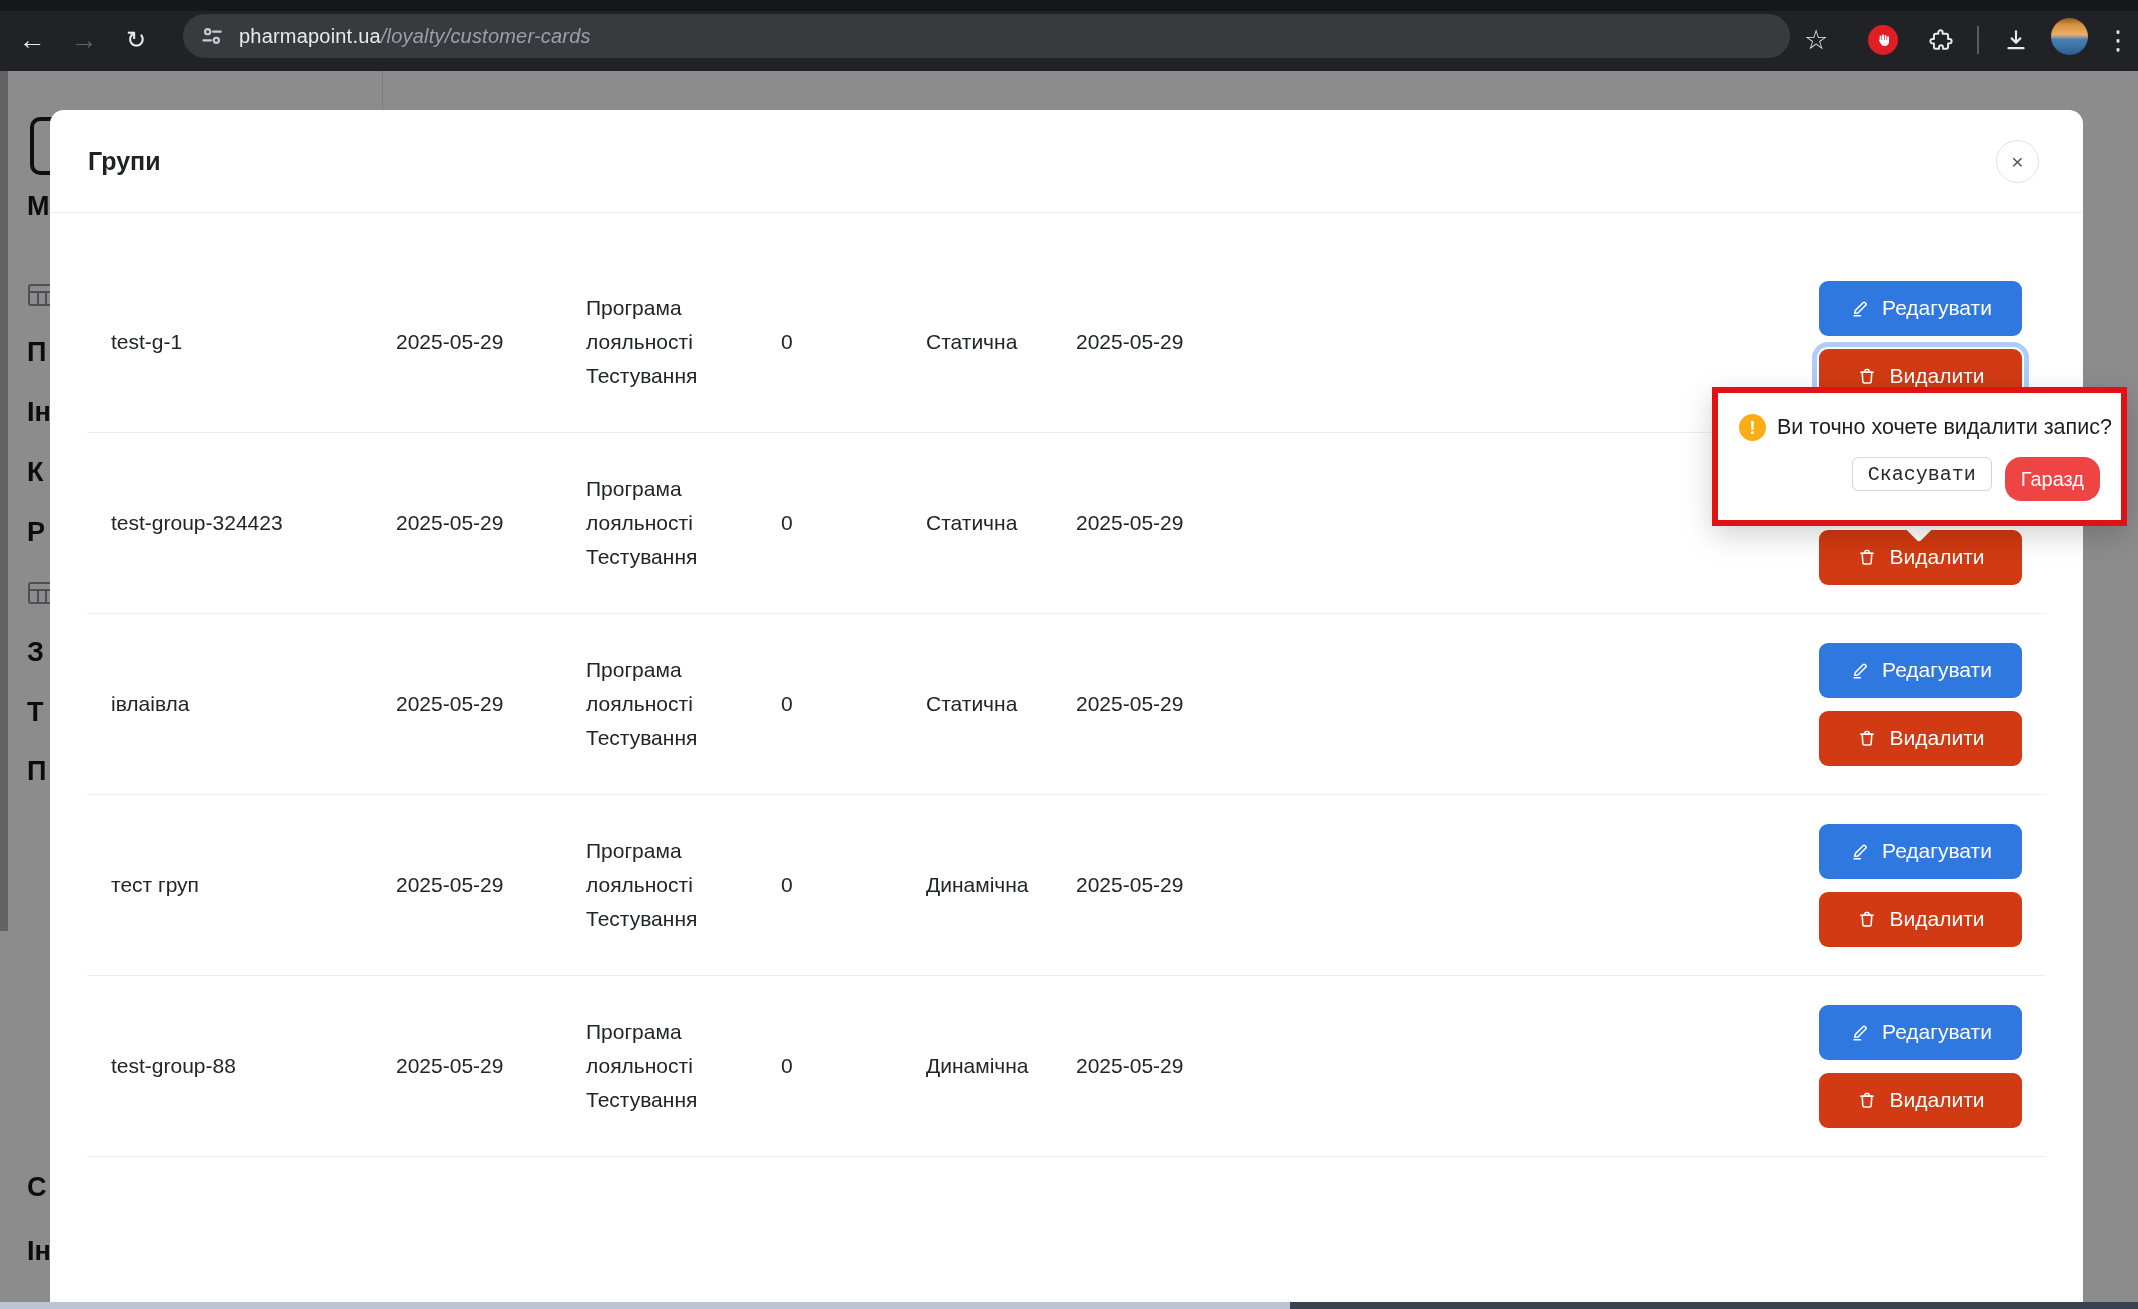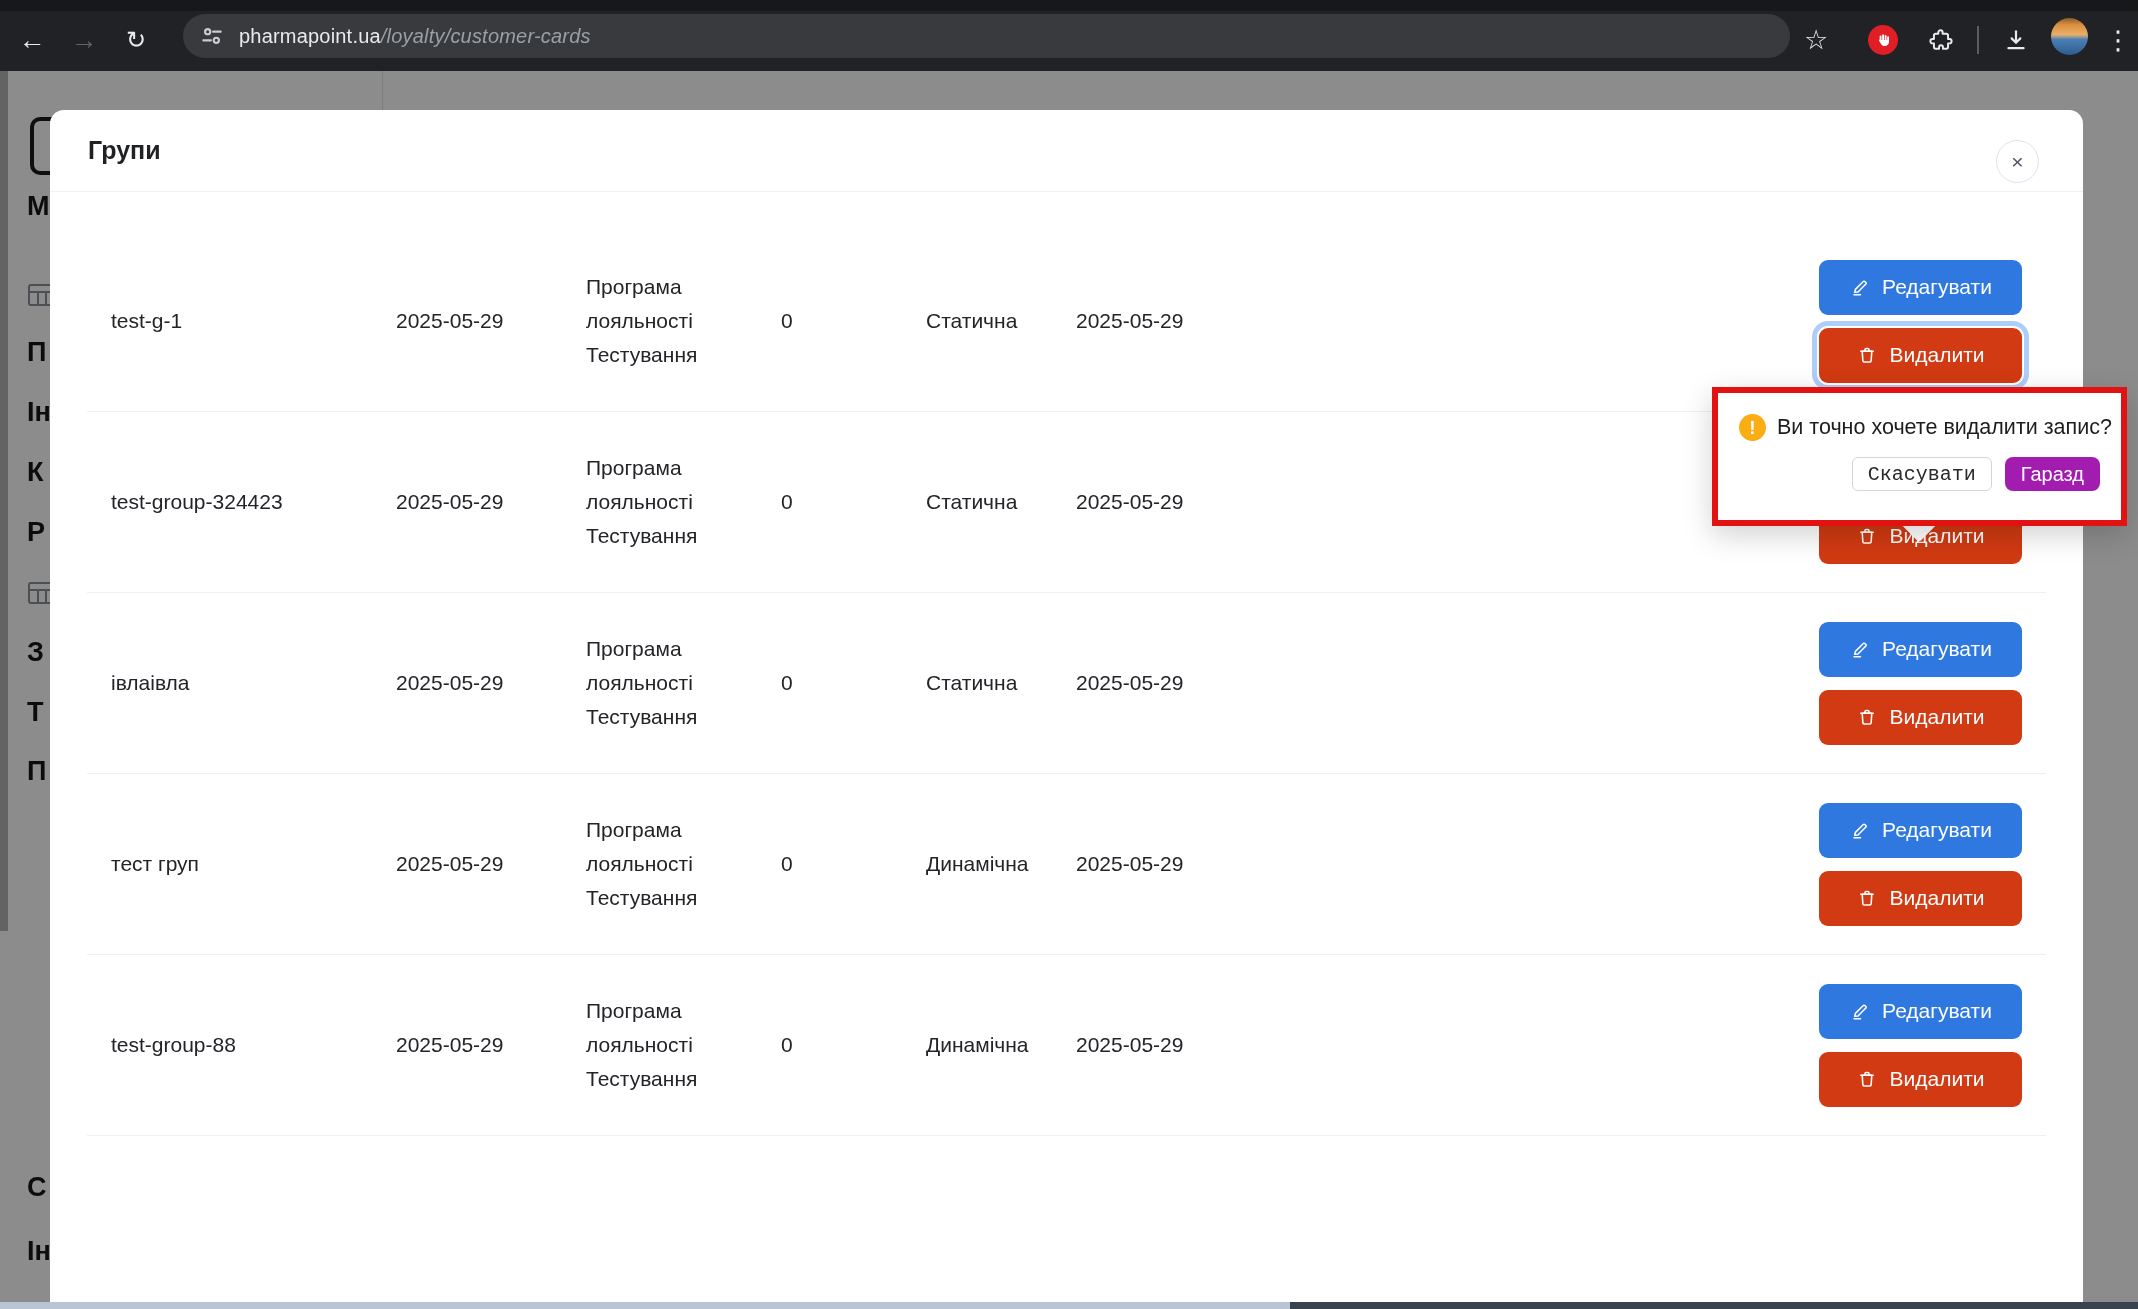--- a/index.html
+++ b/index.html
@@ -41,21 +41,21 @@
   .s-grid-icon { position: absolute; left: 27px; width: 28px; height: 26px; cursor: pointer; }
   .s-i1 { top: 211px; } .s-i2 { top: 509px; }
   .s-active { position: absolute; left: 0; top: 864px; width: 383px; height: 52px; background: rgba(255,255,255,0.45); }
   .left-edge { position: absolute; left: 0; top: 0; width: 8px; height: 860px; background: rgba(40,40,40,0.35); z-index: 2; }
 
   
   .overlay { position: absolute; inset: 0; background: rgba(0,0,0,0.45); z-index: 3; }
 
   
   .modal { position: absolute; left: 50px; top: 39px; width: 2033px; height: 1240px; background: #fff; border-radius: 14px; z-index: 4; }
-  .modal-header { position: relative; height: 82px; border-bottom: 1px solid #f0f0f0; display: flex; align-items: center; padding-left: 38px; }
+  .modal-header { position: relative; height: 103px; border-bottom: 1px solid #f0f0f0; display: flex; align-items: center; padding-left: 38px; }
   .modal-title { font-size: 25px; font-weight: 600; color: #1f2125; }
   .modal-close { position: absolute; right: 44px; top: 30px; width: 43px; height: 43px; border: 1px solid #dbe3f0; border-radius: 50%;
                  display: flex; align-items: center; justify-content: center; color: #4b5563; font-size: 21px; cursor: pointer; background: #fff; }
   .modal-body { padding: 39px 37px 0 37px; }
 
   .btn-create { width: 330px; height: 58px; border: none; border-radius: 8px; background: #2e78e0; color: #fff; font-size: 21px;
                 display: flex; align-items: center; justify-content: center; gap: 11px; cursor: pointer; margin-bottom: 28px; font-family: inherit; }
 
   
   .gtable { width: 1959px; }
@@ -79,21 +79,21 @@
   
   .popconfirm { position: absolute; left: 1712px; top: 387px; width: 415px; height: 139px; background: #fff;
                 border: 6px solid #e31212; box-shadow: 0 9px 28px rgba(0,0,0,.18); z-index: 30; }
   .pop-msg { display: flex; align-items: center; gap: 11px; padding: 21px 18px 0 21px; }
   .warn-circle { flex: 0 0 27px; width: 27px; height: 27px; border-radius: 50%; background: #faad14; color: #fff;
                  font-size: 19px; font-weight: 700; display: flex; align-items: center; justify-content: center; }
   .pop-text { font-size: 21.5px; color: #1d1d1f; white-space: nowrap; }
   .pop-actions { display: flex; justify-content: flex-end; gap: 13px; margin-top: 16px; padding-right: 21px; }
   .btn-cancel { height: 34px; padding: 0 15px; background: #fff; border: 1px solid #d5d5d5; border-radius: 6px;
                 font-size: 20px; color: #2a2a2c; cursor: pointer; font-family: Liberation Mono, monospace; }
-  .btn-ok { height: 34px; padding: 0 16px; background: #a21caf; border: none; border-radius: 8px;
+  .btn-ok { height: 44px; padding: 0 16px; background: #ef4444; border: none; border-radius: 16px;
             font-size: 20px; color: #fff; cursor: pointer; font-family: inherit; }
   .pop-arrow { position: absolute; left: 1906px; top: 511px; width: 26px; height: 26px; background: #fff;
                transform: rotate(45deg); border-radius: 3px; z-index: 29; }
 
   
   .bottom-strip { position: absolute; left: 0; top: 1302px; width: 2138px; height: 7px; background: #b9c4d4; z-index: 600; }
   .bottom-strip .dark { position: absolute; left: 1290px; top: 0; width: 848px; height: 7px; background: #39434f; }
 
   svg { display: block; }
 </style>

